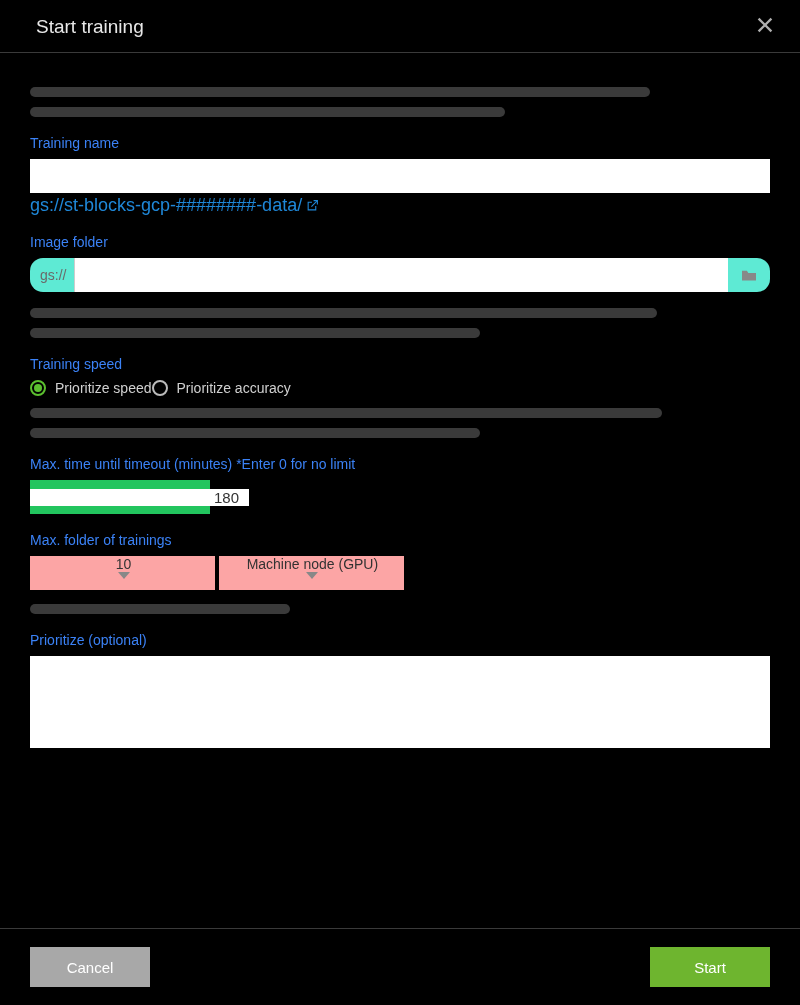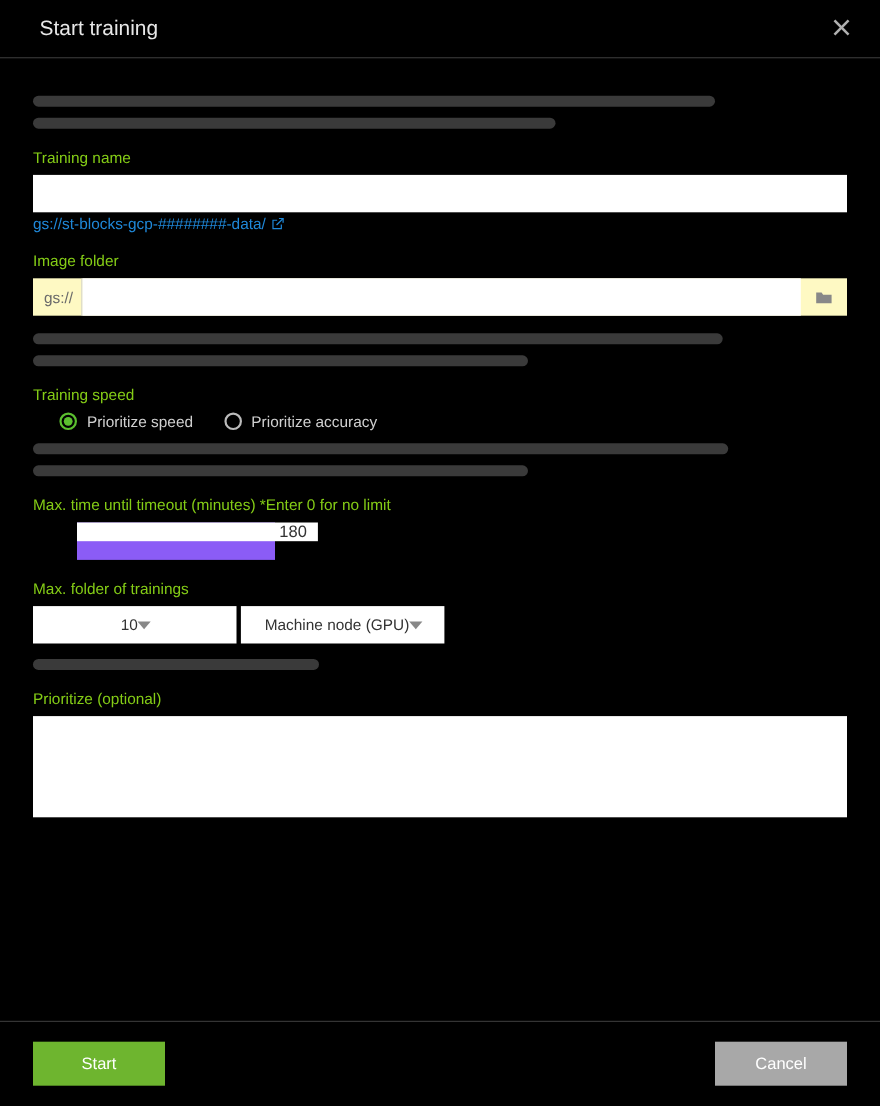--- a/index.html
+++ b/index.html
@@ -42,54 +42,55 @@
       padding: 18px 30px 10px 30px;
       overflow-y: auto;
     }
     .redaction {
       background: #3a3a3a;
       border-radius: 6px;
       height: 10px;
       margin-bottom: 10px;
     }
     .field-label {
-      color: #84cc16;
+      color: #3b82f6;
       font-size: 14px;
       margin-bottom: 8px;
       margin-top: 18px;
       display: block;
     }
     .field-label.first { margin-top: 18px; }
     .text-input, .textarea-input {
       width: 100%;
       background: #fff;
       border: none;
       padding: 8px 10px;
       font-size: 14px;
       color: #333;
       height: 34px;
     }
     .textarea-input { height: 92px; resize: none; }
     .link {
       color: #1f88d9;
-      font-size: 14px;
+      font-size: 18px;
       text-decoration: none;
       display: inline-flex;
       align-items: center;
       gap: 4px;
       margin-top: 2px;
       cursor: pointer;
     }
     .link svg { width: 13px; height: 13px; }
     .input-group {
       display: flex;
       width: 100%;
-      background: #fef9c3;
+      background: #5eead4;
       height: 34px;
       align-items: center;
+      border-radius: 13px;
     }
     .input-prefix {
       color: #6a6a6a;
       padding: 0 8px 0 10px;
       border-right: 1px solid #ccc;
       font-size: 14px;
       line-height: 34px;
     }
     .input-group input {
       flex: 1;
@@ -100,24 +101,22 @@
       height: 100%;
     }
     .folder-icon {
       padding: 0 12px;
       color: #888;
       cursor: pointer;
     }
     .folder-icon svg { width: 18px; height: 14px; display:block; }
     .radio-row {
       display: flex;
-      gap: 28px;
       margin-top: 4px;
       margin-bottom: 12px;
-      margin-left: 24px;
     }
     .radio-opt {
       display: flex;
       align-items: center;
       gap: 9px;
       color: #d0d0d0;
       font-size: 14px;
       cursor: pointer;
     }
     .radio-circle {
@@ -128,25 +127,24 @@
     }
     .radio-circle.checked {
       border-color: #5bbf2f;
     }
     .radio-dot {
       width: 8px; height: 8px; border-radius: 50%;
       background: #5bbf2f;
     }
     .number-wrap {
       display: inline-flex;
-      background: #8b5cf6;
+      background: #22c55e;
       height: 34px;
       width: 180px;
-      align-items: flex-start;
-      margin-left: 40px;
+      align-items: center;
     }
     .number-wrap input {
       border: none;
       text-align: right;
       padding: 0 10px;
       font-size: 15px;
       color: #333;
       flex: 1;
       outline: none;
     }
@@ -158,27 +156,28 @@
       padding: 3px 3px 3px 0;
     }
     .step-btn {
       flex: 1;
       background: #9d9d9d;
       border-radius: 2px;
       cursor: pointer;
     }
     .select-wrap {
       display: inline-flex;
-      background: #ffffff;
+      background: #fca5a5;
       height: 34px;
       width: 185px;
       align-items: center;
       padding: 0 8px 0 10px;
-      justify-content: center;
-      cursor: pointer;
+      justify-content: flex-start;
+      cursor: pointer;
+      flex-direction: column;
     }
     .select-val { color: #333; font-size: 14px; }
     .caret-down {
       width: 0; height: 0;
       border-left: 6px solid transparent;
       border-right: 6px solid transparent;
       border-top: 7px solid #888;
     }
     .small-redaction {
       background: #3a3a3a;
@@ -295,17 +294,17 @@
     </div>
 
     <div class="small-redaction"></div>
 
     <label class="field-label">Prioritize (optional)</label>
     <textarea class="textarea-input" value="" style=""></textarea>
 
   </div>
 
   <div class="dialog-footer">
+    <button class="btn btn-cancel">Cancel</button>
     <button class="btn btn-start">Start</button>
-    <button class="btn btn-cancel">Cancel</button>
   </div>
 
 </div>
 
 </body></html>

